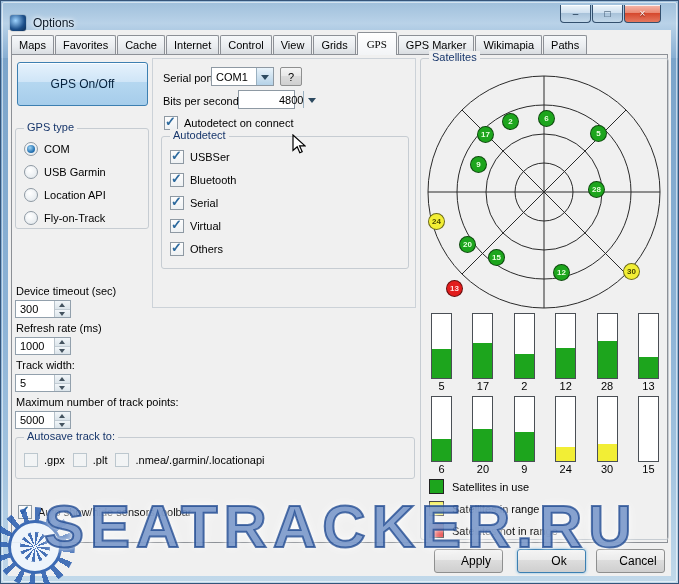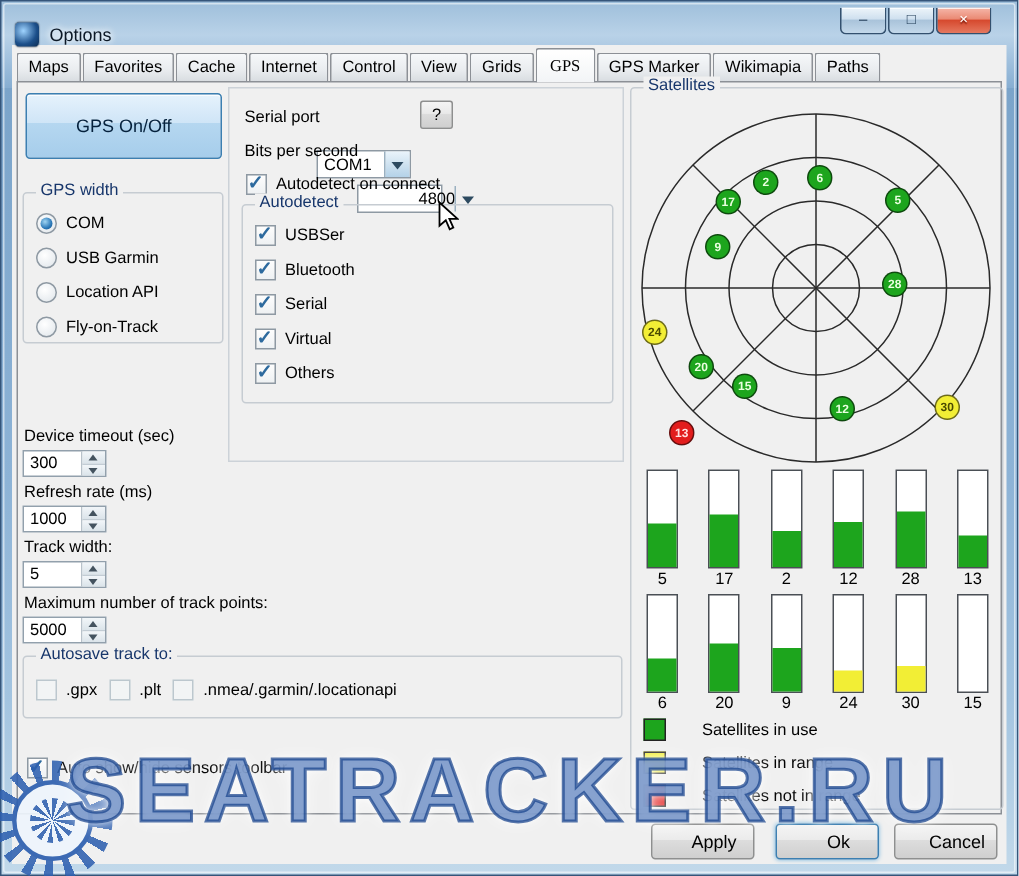--- a/index.html
+++ b/index.html
@@ -65,21 +65,21 @@
   .spinbtns{width:15px;border-left:1px solid #b8c2ca;display:flex;flex-direction:column;}
   .spinbtns i{flex:1;background:linear-gradient(180deg,#f2f6f9,#dbe4ea);position:relative;}
   .spinbtns i.up{border-bottom:1px solid #c2ccd4;}
   .spinbtns i::after{content:"";position:absolute;left:4px;border-left:3px solid transparent;border-right:3px solid transparent;}
   .spinbtns i.up::after{top:2px;border-bottom:4px solid #44535f;}
   .spinbtns i.dn::after{top:2px;border-top:4px solid #44535f;}
 
   
   #mid-panel{position:absolute;left:140px;top:3px;width:264px;height:250px;box-sizing:border-box;border:1px solid #ccd2d8;background:#f0f0f0;}
   #serial-label{left:10px;top:13px;} #bits-label{left:10px;top:36px;}
-  .combo{position:absolute;height:19px;box-sizing:border-box;border:1px solid #8e99a3;background:#fff;display:flex;margin-top:33px;}
+  .combo{position:absolute;height:19px;box-sizing:border-box;border:1px solid #8e99a3;background:#fff;display:flex;}
   #serial-combo{left:58px;top:8px;width:63px;}
   #bits-combo{left:85px;top:31px;width:57px;padding-left:36px;}
   .cval{flex:1;font-size:11px;padding:3px 0 0 4px;color:#000;}
   .cbtn{width:16px;background:linear-gradient(180deg,#eaf4fb,#cfe2f0 50%,#b4d2e8);border-left:1px solid #9ab0c0;position:relative;}
   .cbtn::after{content:"";position:absolute;left:4px;top:7px;border-left:4px solid transparent;border-right:4px solid transparent;border-top:5px solid #2d4a60;}
   #help-btn{position:absolute;left:127px;top:8px;width:22px;height:19px;font-family:inherit;font-size:11px;
     background:linear-gradient(180deg,#f4f4f4,#e9e9e9 45%,#dcdcdc 46%,#cfcfcf);border:1px solid #8e8f8f;border-radius:2px;cursor:default;}
   #adoc-row{position:absolute;left:11px;top:52px;}
   #autodetect-group{left:8px;top:77px;width:248px;height:133px;}
 
@@ -91,21 +91,21 @@
   .sat{position:absolute;width:15px;height:15px;margin:-8px 0 0 -8px;border-radius:50%;border:1px solid rgba(0,0,0,.55);
     font-size:8px;line-height:15px;text-align:center;font-weight:bold;box-sizing:content-box;}
   .s-use{color:#eaffe0;} .s-range{color:#4a4a00;} .s-out{color:#ffe0e0;}
   .barrow{position:absolute;left:10px;width:228px;display:flex;justify-content:space-between;}
   #bar-row-1{top:254px;} #bar-row-2{top:337px;}
   .barcol{width:21px;}
   .bar{height:66px;box-sizing:border-box;border:1px solid #4a4f55;background:#fff;position:relative;}
   .fill{position:absolute;left:0;right:0;bottom:0;}
   .blab{text-align:center;font-size:11px;margin-top:1px;color:#000;}
   #sat-legend{position:absolute;left:8px;top:420px;}
-  .lgrow{display:flex;align-items:center;margin-bottom:7px;gap:16px;}
+  .lgrow{display:flex;align-items:center;margin-bottom:7px;}
   .lgsq{width:13px;height:13px;border:1px solid #222;flex:0 0 auto;}
   .lglab{margin-left:8px;font-size:11px;color:#000;white-space:nowrap;}
 
   
   .btn{position:absolute;width:69px;height:24px;font-family:inherit;font-size:12px;color:#000;
     background:linear-gradient(180deg,#f4f4f4,#ebebeb 45%,#dddddd 46%,#cfcfcf);
     border:1px solid #8e8f8f;border-radius:3px;cursor:default;padding-left:21px;}
   #btn-apply{left:426px;top:519px;}
   #btn-ok{left:509px;top:519px;border-color:#3c7fb1;box-shadow:0 0 3px #7ab8e0;}
   #btn-cancel{left:588px;top:519px;}
@@ -158,21 +158,21 @@
         <div class="tab">GPS Marker</div>
         <div class="tab">Wikimapia</div>
         <div class="tab">Paths</div>
       </div>
 
     <div class="tabpage">
 
       <button id="gps-toggle">GPS On/Off</button>
 
       <div class="group" id="gps-type-group">
-        <span class="gtitle">GPS width</span>
+        <span class="gtitle">GPS type</span>
         <div class="optcol">
             <div class="ctl-row">
               <span class="radio on"></span>
               <span class="ctl-lbl">COM</span>
             </div>
             <div class="ctl-row">
               <span class="radio"></span>
               <span class="ctl-lbl">USB Garmin</span>
             </div>
             <div class="ctl-row">

